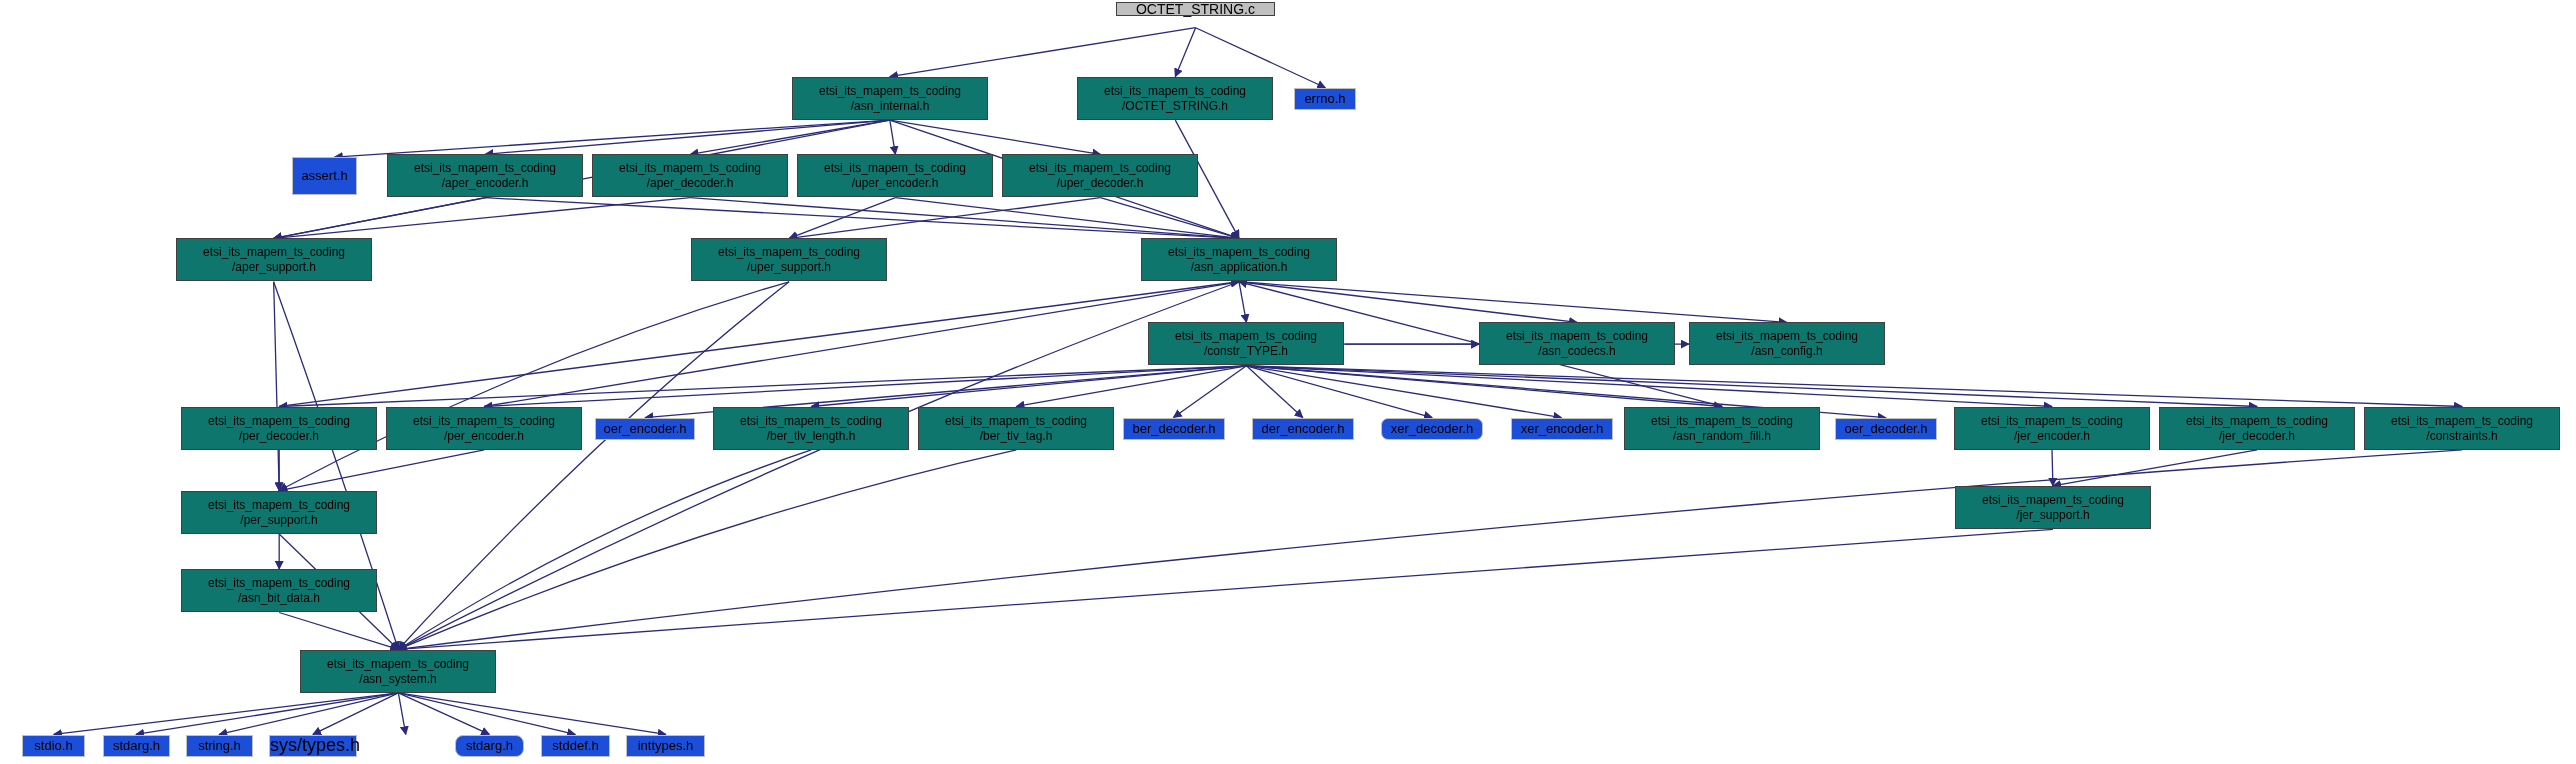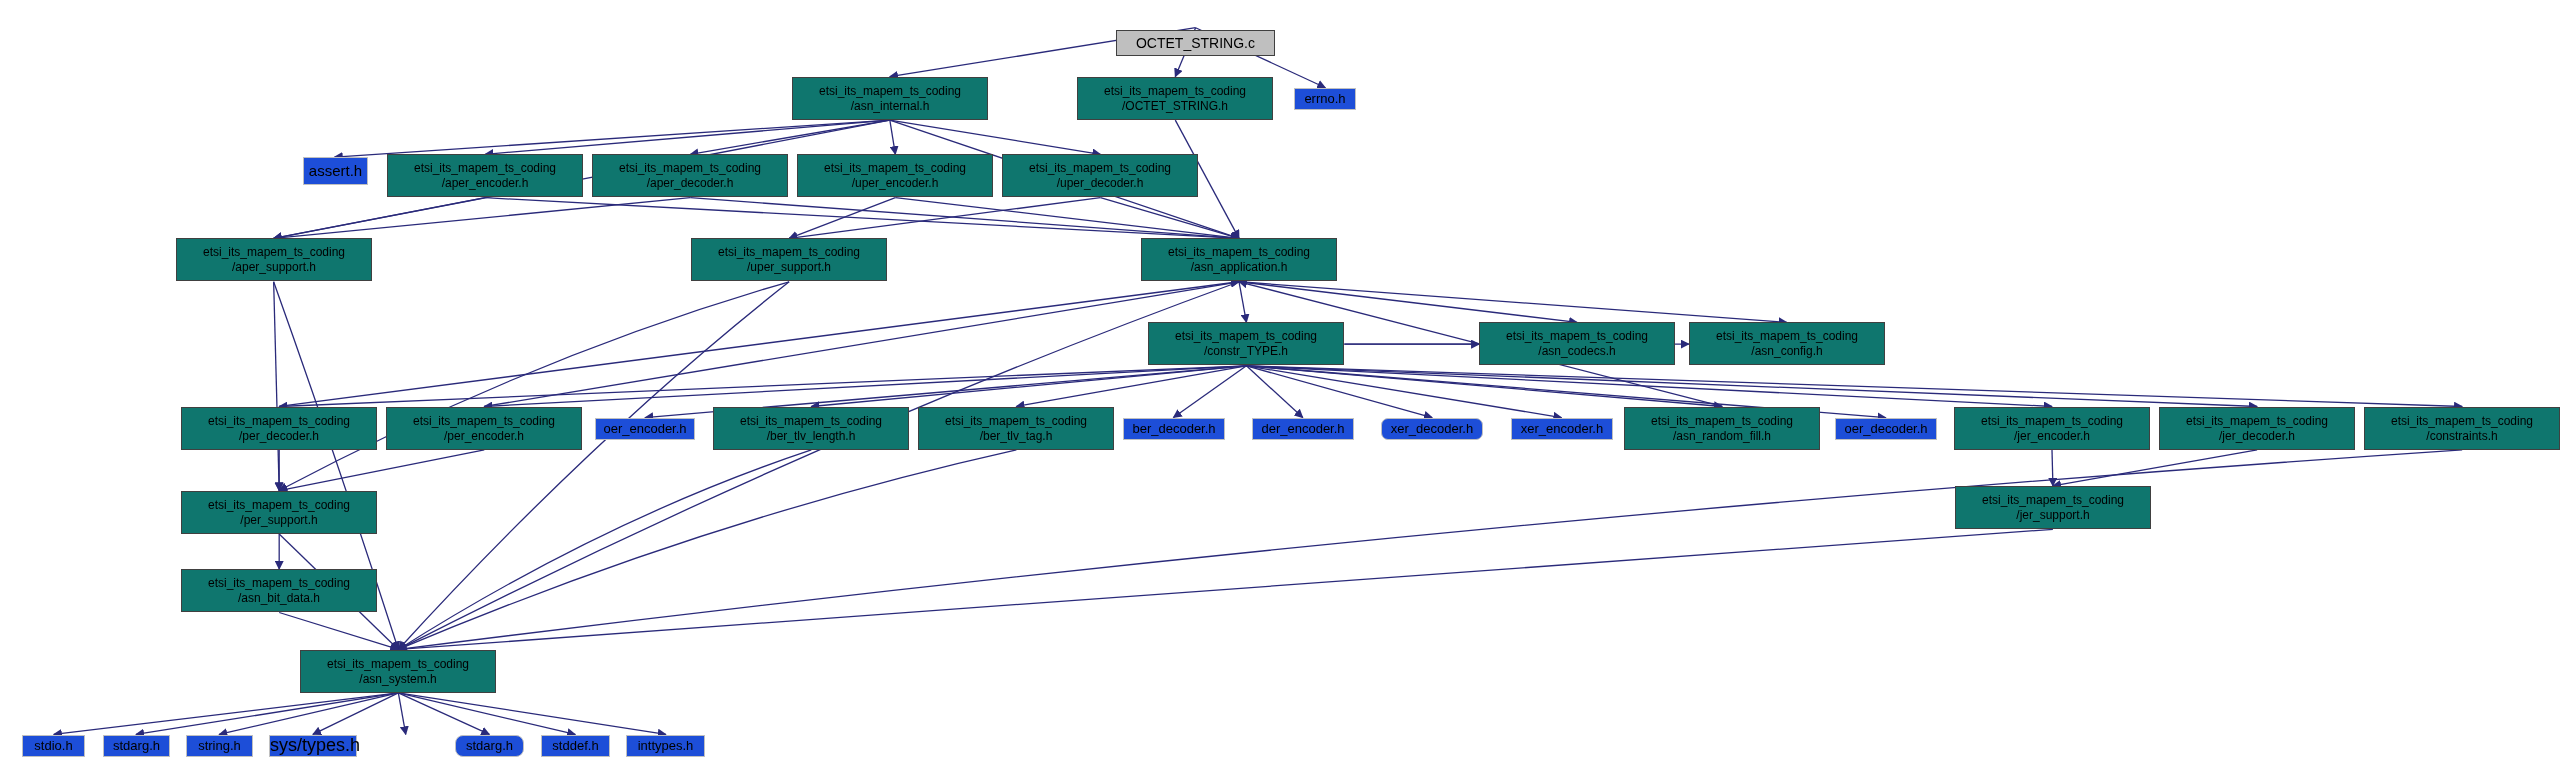--- a/index.html
+++ b/index.html
@@ -94,27 +94,27 @@
         <path d="M 431 750 Q 289 772.5 147 795" fill="none" stroke="#2a2a7a" stroke-width="1.4" marker-end="url(#arrow)"></path>
         <path d="M 431 750 Q 334 772.5 237 795" fill="none" stroke="#2a2a7a" stroke-width="1.4" marker-end="url(#arrow)"></path>
         <path d="M 431 750 Q 384.75 772.5 338.5 795" fill="none" stroke="#2a2a7a" stroke-width="1.4" marker-end="url(#arrow)"></path>
         <path d="M 431 750 Q 435 772.5 439 795" fill="none" stroke="#2a2a7a" stroke-width="1.4" marker-end="url(#arrow)"></path>
         <path d="M 431 750 Q 480.25 772.5 529.5 795" fill="none" stroke="#2a2a7a" stroke-width="1.4" marker-end="url(#arrow)"></path>
         <path d="M 431 750 Q 526.75 772.5 622.5 795" fill="none" stroke="#2a2a7a" stroke-width="1.4" marker-end="url(#arrow)"></path>
         <path d="M 431 750 Q 575.75 772.5 720.5 795" fill="none" stroke="#2a2a7a" stroke-width="1.4" marker-end="url(#arrow)"></path>
       </g>
   </svg>
   <div id="node-layer">
-      <div class="node n-root" style="left: 1116px; top: 1.8px; width: 159px; height: 26px; font-size: 14px; margin-top: 28px;"><span class="lbl">OCTET_STRING.c</span></div>
+      <div class="node n-root" style="left: 1116px; top: 1.8px; width: 159px; height: 14px; font-size: 14px;"><span class="lbl">OCTET_STRING.c</span></div>
       <div class="node n-local" style="left: 792px; top: 77px; width: 196px; height: 43px; font-size: 12px;"><span class="lbl">etsi_its_mapem_ts_coding
 /asn_internal.h</span></div>
       <div class="node n-local" style="left: 1077px; top: 77px; width: 196px; height: 43px; font-size: 12px;"><span class="lbl">etsi_its_mapem_ts_coding
 /OCTET_STRING.h</span></div>
       <div class="node n-sys" style="left: 1294px; top: 88px; width: 62px; height: 22px; font-size: 13px;"><span class="lbl">errno.h</span></div>
-      <div class="node n-sys" style="left: 303px; top: 157px; width: 65px; height: 28px; font-size: 15px;"><span class="lbl">assert.h</span></div>
+      <div class="node n-sys" style="left: 292px; top: 157px; width: 65px; height: 38px; font-size: 13px;"><span class="lbl">assert.h</span></div>
       <div class="node n-local" style="left: 387px; top: 154px; width: 196px; height: 43px; font-size: 12px;"><span class="lbl">etsi_its_mapem_ts_coding
 /aper_encoder.h</span></div>
       <div class="node n-local" style="left: 592px; top: 154px; width: 196px; height: 43px; font-size: 12px;"><span class="lbl">etsi_its_mapem_ts_coding
 /aper_decoder.h</span></div>
       <div class="node n-local" style="left: 797px; top: 154px; width: 196px; height: 43px; font-size: 12px;"><span class="lbl">etsi_its_mapem_ts_coding
 /uper_encoder.h</span></div>
       <div class="node n-local" style="left: 1002px; top: 154px; width: 196px; height: 43px; font-size: 12px;"><span class="lbl">etsi_its_mapem_ts_coding
 /uper_decoder.h</span></div>
       <div class="node n-local" style="left: 176px; top: 238px; width: 196px; height: 43px; font-size: 12px;"><span class="lbl">etsi_its_mapem_ts_coding
 /aper_support.h</span></div>

